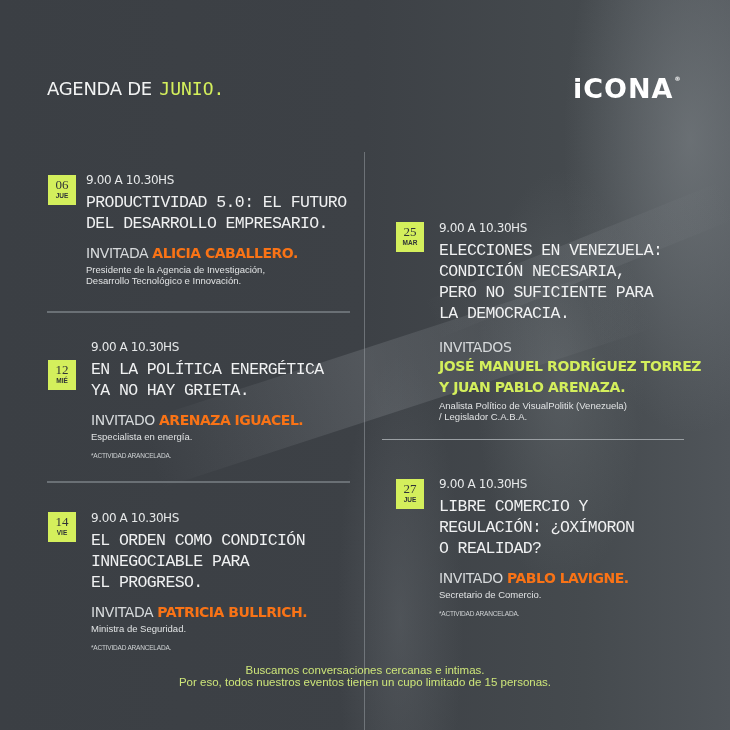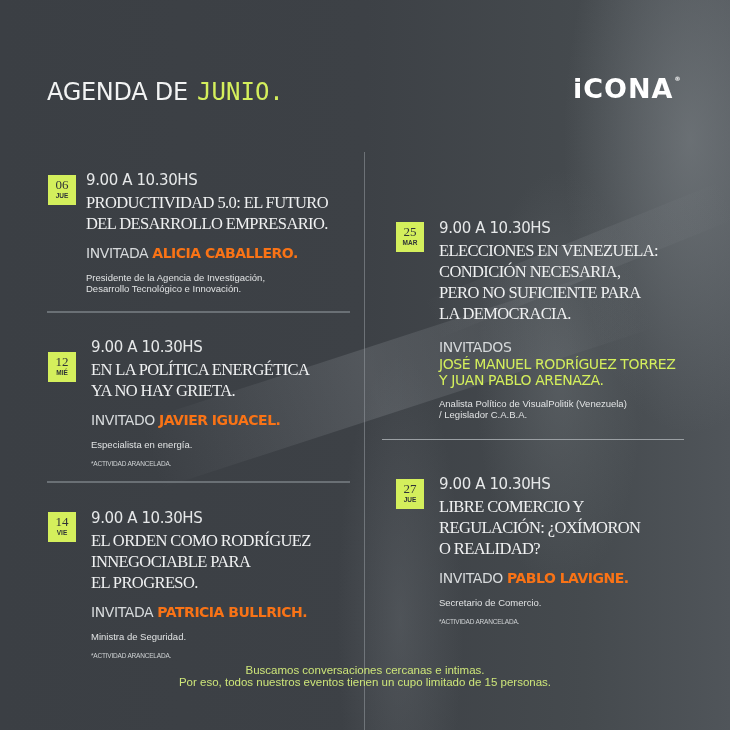--- a/index.html
+++ b/index.html
@@ -29,21 +29,21 @@
   .streak2 {
     position: absolute;
     left: 420px; top: 240px;
     width: 320px; height: 40px;
     background: linear-gradient(90deg, rgba(150,155,160,0) 0%, rgba(150,155,160,0.18) 50%, rgba(150,155,160,0) 100%);
     transform: rotate(-22deg);
   }
 
   .header-title {
     position: absolute; left: 47px; top: 78px;
-    font-size: 24px; letter-spacing: -0.3px;
+    font-size: 18px; letter-spacing: -0.3px;
     color: #f2f3f3;
     font-family: "DejaVu Sans", sans-serif;
     font-weight: 400;
   }
   .header-title .accent { color: #d4ef5c; font-family: "DejaVu Sans Mono", monospace; letter-spacing: 0; margin-left: 2px; }
 
   .logo {
     position: absolute; left: 573px; top: 73px;
     font-size: 27px; font-weight: 700; color: #ffffff;
     font-family: "DejaVu Sans", sans-serif;
@@ -72,36 +72,36 @@
   .date-badge .day {
     display: block; font-size: 13px; line-height: 14px; padding-top: 3px;
     font-family: Liberation Serif, serif;
   }
   .date-badge .dow {
     display: block; font-size: 6.5px; line-height: 8px; font-weight: 700;
     font-family: "Liberation Sans", sans-serif;
   }
   .ev-body { position: absolute; }
   .ev-time {
-    font-size: 15px; color: #e6e8e9; line-height: 18px;
+    font-size: 12px; color: #e6e8e9; line-height: 18px;
     font-family: "DejaVu Sans", sans-serif; letter-spacing: -0.4px;
   }
   .ev-title {
     font-size: 16.5px; color: #f0f1f2; line-height: 21px; margin-top: 3px;
-    font-family: Liberation Serif, serif; letter-spacing: -0.6px;
+    font-family: Liberation Mono, monospace; letter-spacing: -0.6px;
     white-space: pre-line;
   }
   .ev-guest {
     font-size: 14px; color: #d7dadc; line-height: 18px; margin-top: 10px;
     font-family: "DejaVu Sans", sans-serif; letter-spacing: -0.4px;
   }
   .ev-guest .name { color: #f97316; font-weight: 700; letter-spacing: -0.5px; }
-  .ev-guest .name-block { display: block; color: #d4ef5c; font-weight: 400; white-space: pre-line; line-height: 16px; }
+  .ev-guest .name-block { display: block; color: #d4ef5c; font-weight: 700; white-space: pre-line; line-height: 21px; }
   .ev-role {
-    font-size: 9.5px; color: #e1e3e4; line-height: 11px; margin-top: 10px;
+    font-size: 9.5px; color: #e1e3e4; line-height: 11px; margin-top: 2px;
     font-family: "Liberation Sans", sans-serif; white-space: pre-line;
   }
   .ev-note {
     font-size: 6.5px; color: #cfd2d4; margin-top: 10px;
     font-family: "Liberation Sans", sans-serif; letter-spacing: -0.2px;
   }
 
   .footer {
     position: absolute; left: 0; right: 0; top: 664px;
     text-align: center; color: #cde579;
@@ -142,45 +142,45 @@
     <div class="ev-guest">
       <span>INVITADA</span>
       <span class="name">ALICIA CABALLERO.</span>
     </div>
     <div class="ev-role">Presidente de la Agencia de Investigación,
 Desarrollo Tecnológico e Innovación.</div>
   </div>
 </div>
 
 <div class="event">
-  <div class="date-badge" style="left:48px; top:352px;">
+  <div class="date-badge" style="left:48px; top:360px;">
     <span class="day">12</span>
     <span class="dow">MIÉ</span>
   </div>
   <div class="ev-body" style="left:91px; top:338px; width:265px;">
     <div class="ev-time">9.00 A 10.30HS</div>
     <div class="ev-title">EN LA POLÍTICA ENERGÉTICA
 YA NO HAY GRIETA.</div>
     <div class="ev-guest">
       <span>INVITADO</span>
-      <span class="name">JAVIER IGUACEL.</span>
+      <span class="name">ARENAZA IGUACEL.</span>
     </div>
     <div class="ev-role">Especialista en energía.</div>
     <div class="ev-note">*ACTIVIDAD ARANCELADA.</div>
   </div>
 </div>
 
 <div class="event">
   <div class="date-badge" style="left:48px; top:512px;">
     <span class="day">14</span>
     <span class="dow">VIE</span>
   </div>
   <div class="ev-body" style="left:91px; top:509px; width:265px;">
     <div class="ev-time">9.00 A 10.30HS</div>
-    <div class="ev-title">EL ORDEN COMO RODRÍGUEZ
+    <div class="ev-title">EL ORDEN COMO CONDICIÓN
 INNEGOCIABLE PARA
 EL PROGRESO.</div>
     <div class="ev-guest">
       <span>INVITADA</span>
       <span class="name">PATRICIA BULLRICH.</span>
     </div>
     <div class="ev-role">Ministra de Seguridad.</div>
     <div class="ev-note">*ACTIVIDAD ARANCELADA.</div>
   </div>
 </div>

